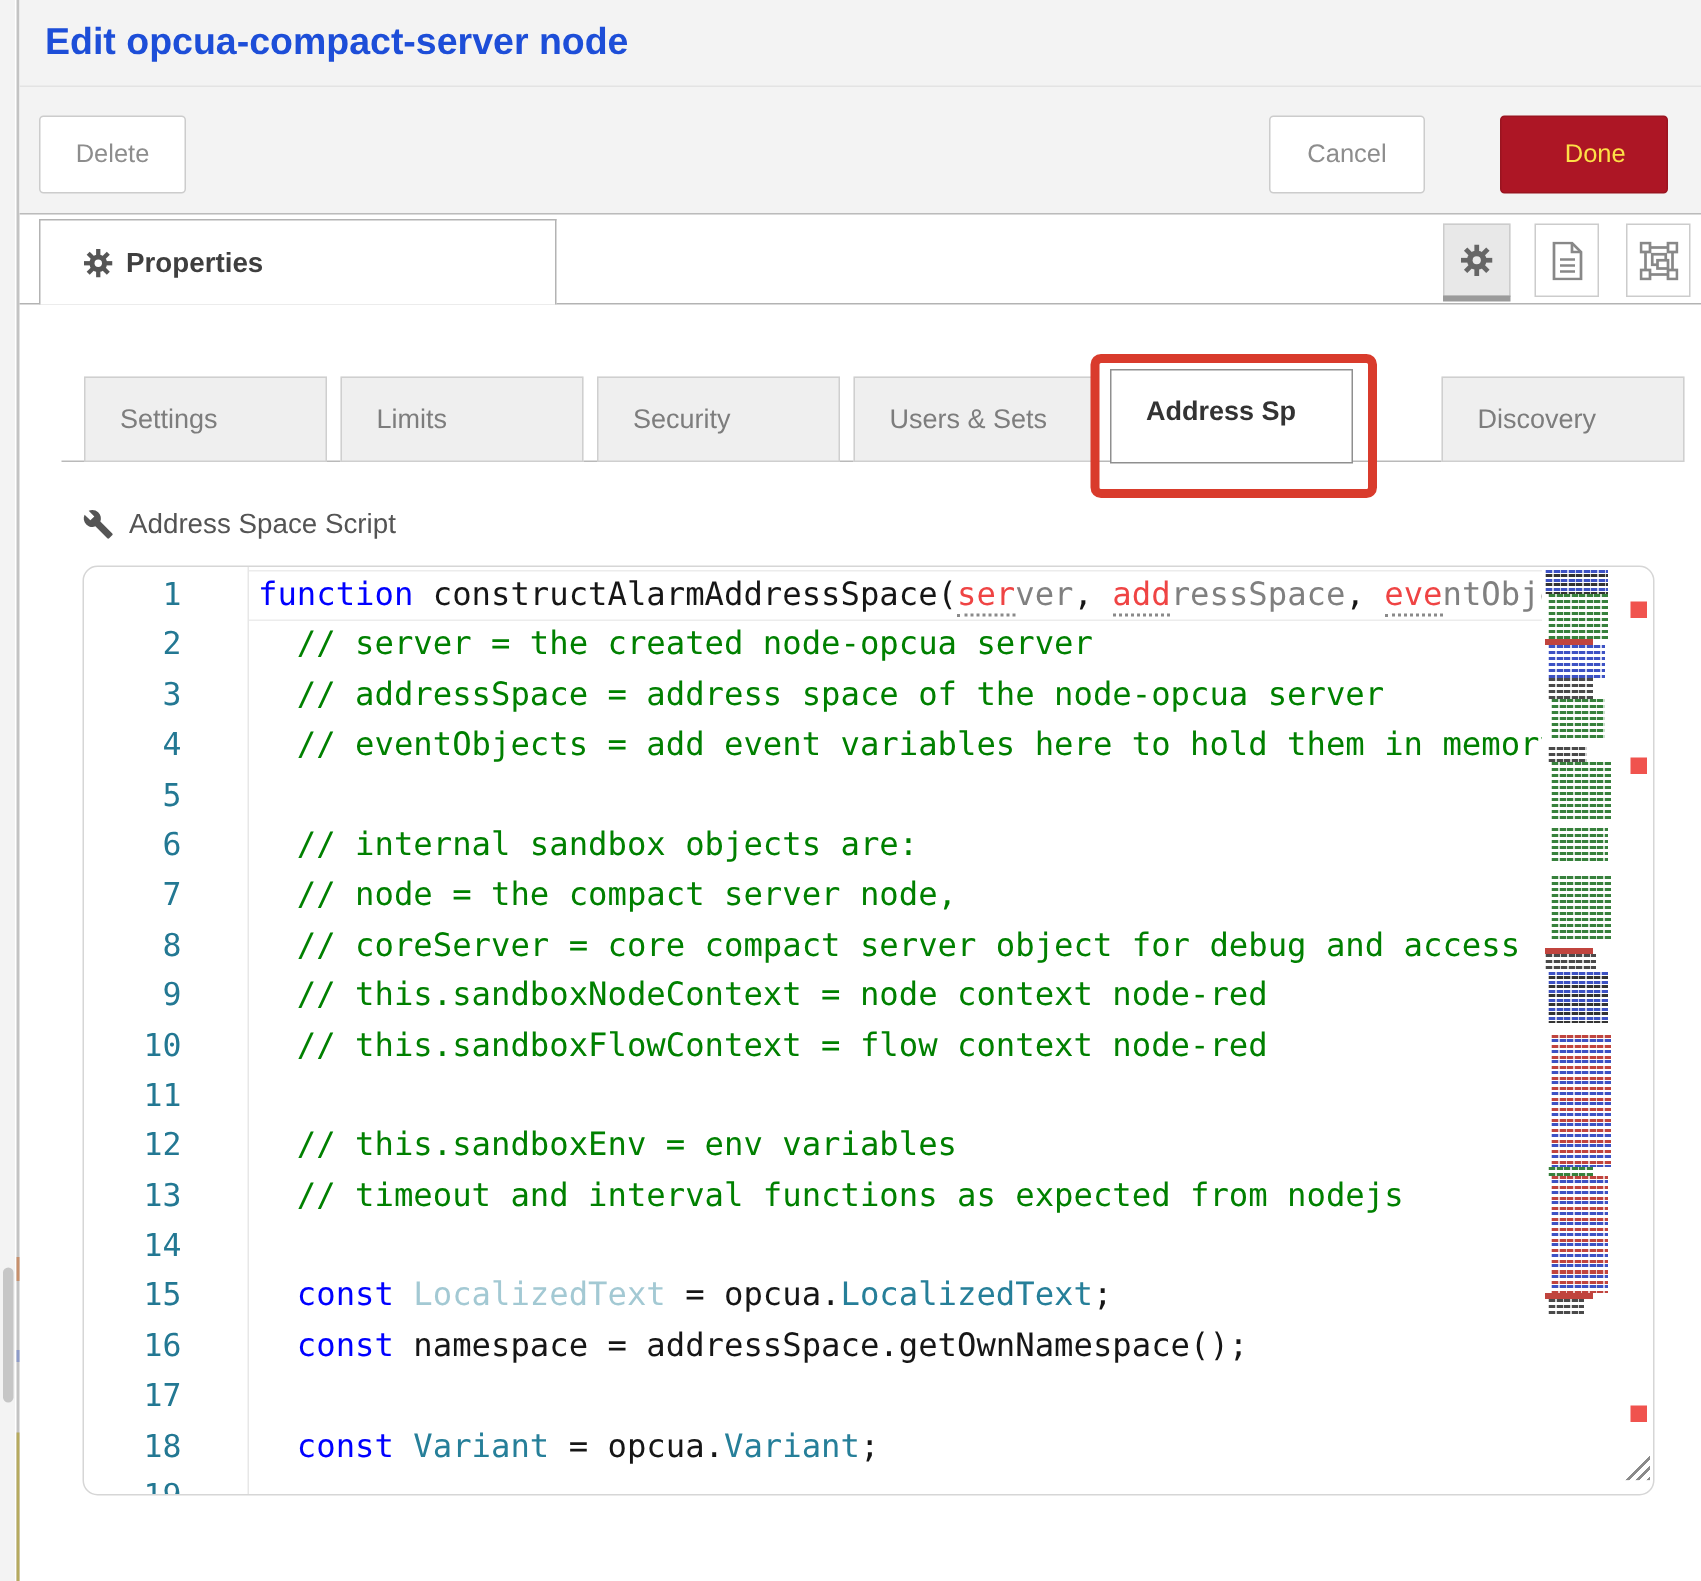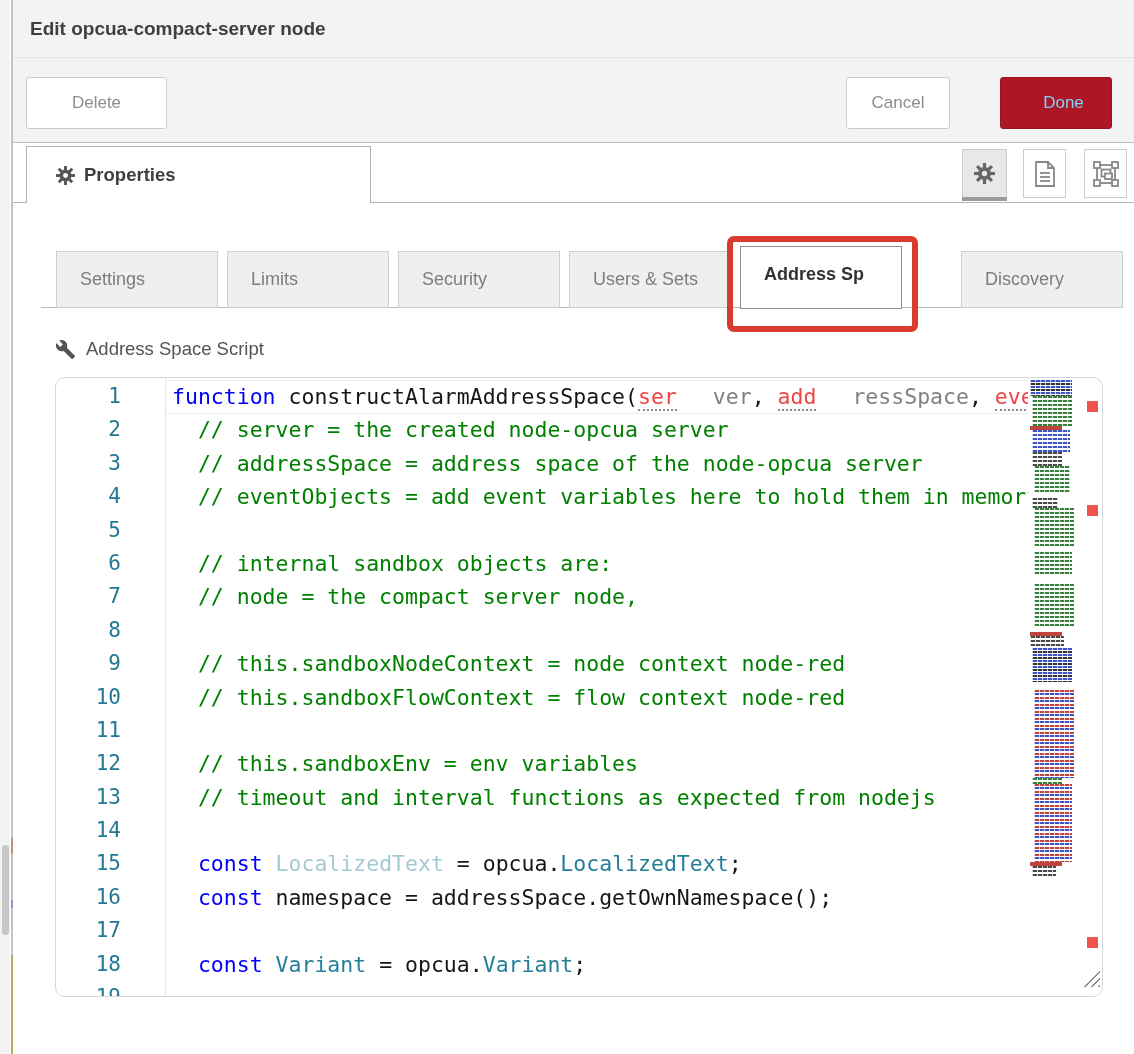--- a/index.html
+++ b/index.html
@@ -8,26 +8,26 @@
   .abs { position:absolute; }
 
   
   .scroll-track { left:0; top:0; width:10px; height:1054px; background:#f3f3f3; }
   .scroll-thumb { left:2px; top:845px; width:7px; height:90px; background:#c6c6c6; border-radius:4px; }
   .panel-edge { left:11px; top:0; width:2px; height:1054px; background:#c3c3c3; }
   .edge-tick { width:2px; opacity:.75; }
 
   
   .hdr { left:13px; top:0; width:1121px; height:143px; background:#f3f3f3; border-bottom:1px solid #bbb; }
-  .hdr-title { left:30px; top:0; height:57px; line-height:57px; font-size:19px; font-weight:bold; color:#404040;text-align:center; }
+  .hdr-title { left:30px; top:0; height:57px; line-height:57px; font-size:25px; font-weight:bold; color:#1d4ed8;text-align:center; }
   .hdr-div { left:13px; top:57px; width:1121px; height:1px; background:#e3e3e3; }
   .btn { position:absolute; top:77px; height:52px; border-radius:3px; font-size:17px; text-align:center; line-height:50px; cursor:pointer; }
   .btn-plain { background:#fff; border:1px solid #ccc; color:#8d8d8d; }
-  .btn-done { background:#AD1625; border:1px solid #9a1420; color:#7dd3fc;padding-left:15px; }
-  .btn-delete { left:26px; width:141px; }
+  .btn-done { background:#AD1625; border:1px solid #9a1420; color:#fde047;padding-left:15px; }
+  .btn-delete { left:26px; width:98px; }
   .btn-cancel { left:846px; width:104px; }
   .btn-done  { left:1000px; width:112px; }
 
   
   .prop-tab { left:26px; top:146px; width:345px; height:57px; background:#fff; border:1px solid #b3b3b3; border-bottom:none; z-index:2; display:flex; align-items:center; gap:9px; padding-left:29px; }
   .prop-label { font-size:18.5px; font-weight:bold; color:#3f3f3f; }
   .tabs-underline { left:13px; top:202px; width:1121px; height:1px; background:#b3b3b3; }
   .icon-btn { position:absolute; top:149px; height:49px; background:#fff; border:1px solid #ccc; display:flex; align-items:center; justify-content:center; cursor:pointer; }
   .icon-btn.active { background:#e8e8e8; }
   .icon-btn.active .active-bar { position:absolute; left:-1px; right:-1px; bottom:-4px; height:4px; background:#9b9b9b; }
@@ -50,21 +50,21 @@
   .cur-line { left:110px; right:74px; top:2px; height:34px; border-top:1px solid #ececec; border-bottom:1px solid #ececec; }
   .gutter { left:0; top:2px; width:109px; }
   .gutter-row { height:33.4px; line-height:33.4px; text-align:right; padding-right:44px; font-size:21px; color:#237893; }
   .gutter-div { left:109px; top:0; width:1px; height:620px; background:#e7e7e7; }
   .code { left:116px; top:2px; right:74px; overflow:hidden; }
   .code-row { height:33.4px; line-height:33.4px; font-size:21.5px; white-space:pre; color:#161616; }
   .tok-kw { color:#0000FF; }
   .tok-cmt { color:#008000; }
   .tok-type { color:#267F99; }
   .tok-typef { color:#267F99; opacity:.42; }
-  .tok-par { color:#808080;margin-left:36px; }
+  .tok-par { color:#808080; }
   .tok-pard { color:#ef4444; border-bottom:2px dotted #8a8a8a; }
   .tok-err { text-decoration:underline wavy #E31400 1.5px; text-underline-offset:5px; }
   .tok-pl { color:#161616; }
 
   
   .minimap { right:26px; top:2px; width:46px; }
   .mm-block { position:relative; }
   .mm-green   { background:repeating-linear-gradient(90deg, rgba(255,255,255,.75) 0 1px, transparent 1px 5px), repeating-linear-gradient(180deg,#37813c 0 2px, transparent 2px 4px); }
   .mm-blue    { background:repeating-linear-gradient(90deg, rgba(255,255,255,.75) 0 1px, transparent 1px 5px), repeating-linear-gradient(180deg,#3d52c4 0 2px, transparent 2px 4px); }
   .mm-dark    { background:repeating-linear-gradient(90deg, rgba(255,255,255,.75) 0 1px, transparent 1px 5px), repeating-linear-gradient(180deg,#4a4a4a 0 2px, transparent 2px 4px); }
@@ -198,21 +198,21 @@
       </div>
     <div class="abs gutter-div"></div>
     <div class="abs code mono" id="code-lines">
         <div class="code-row"><span class="tok-kw">function</span><span class="tok-pl"> constructAlarmAddressSpace(</span><span class="tok-pard">ser</span><span class="tok-par">ver</span><span class="tok-pl">, </span><span class="tok-pard">add</span><span class="tok-par">ressSpace</span><span class="tok-pl">, </span><span class="tok-pard">eve</span><span class="tok-par">ntObjects</span></div>
         <div class="code-row"><span class="tok-pl">  </span><span class="tok-cmt">// server = the created node-opcua server</span></div>
         <div class="code-row"><span class="tok-pl">  </span><span class="tok-cmt">// addressSpace = address space of the node-opcua server</span></div>
         <div class="code-row"><span class="tok-pl">  </span><span class="tok-cmt">// eventObjects = add event variables here to hold them in memory</span></div>
         <div class="code-row"></div>
         <div class="code-row"><span class="tok-pl">  </span><span class="tok-cmt">// internal sandbox objects are:</span></div>
         <div class="code-row"><span class="tok-pl">  </span><span class="tok-cmt">// node = the compact server node,</span></div>
-        <div class="code-row"><span class="tok-pl">  </span></div>
+        <div class="code-row"><span class="tok-pl">  </span><span class="tok-cmt">// coreServer = core compact server object for debug and access</span></div>
         <div class="code-row"><span class="tok-pl">  </span><span class="tok-cmt">// this.sandboxNodeContext = node context node-red</span></div>
         <div class="code-row"><span class="tok-pl">  </span><span class="tok-cmt">// this.sandboxFlowContext = flow context node-red</span></div>
         <div class="code-row"><span class="tok-pl">  </span></div>
         <div class="code-row"><span class="tok-pl">  </span><span class="tok-cmt">// this.sandboxEnv = env variables</span></div>
         <div class="code-row"><span class="tok-pl">  </span><span class="tok-cmt">// timeout and interval functions as expected from nodejs</span></div>
         <div class="code-row"></div>
         <div class="code-row"><span class="tok-pl">  </span><span class="tok-kw">const</span><span class="tok-pl"> </span><span class="tok-typef">LocalizedText</span><span class="tok-pl"> = opcua.</span><span class="tok-type">LocalizedText</span><span class="tok-pl">;</span></div>
         <div class="code-row"><span class="tok-pl">  </span><span class="tok-kw">const</span><span class="tok-pl"> namespace = addressSpace.getOwnNamespace();</span></div>
         <div class="code-row"></div>
         <div class="code-row"><span class="tok-pl">  </span><span class="tok-kw">const</span><span class="tok-pl"> </span><span class="tok-type">Variant</span><span class="tok-pl"> = opcua.</span><span class="tok-type">Variant</span><span class="tok-pl">;</span></div>

